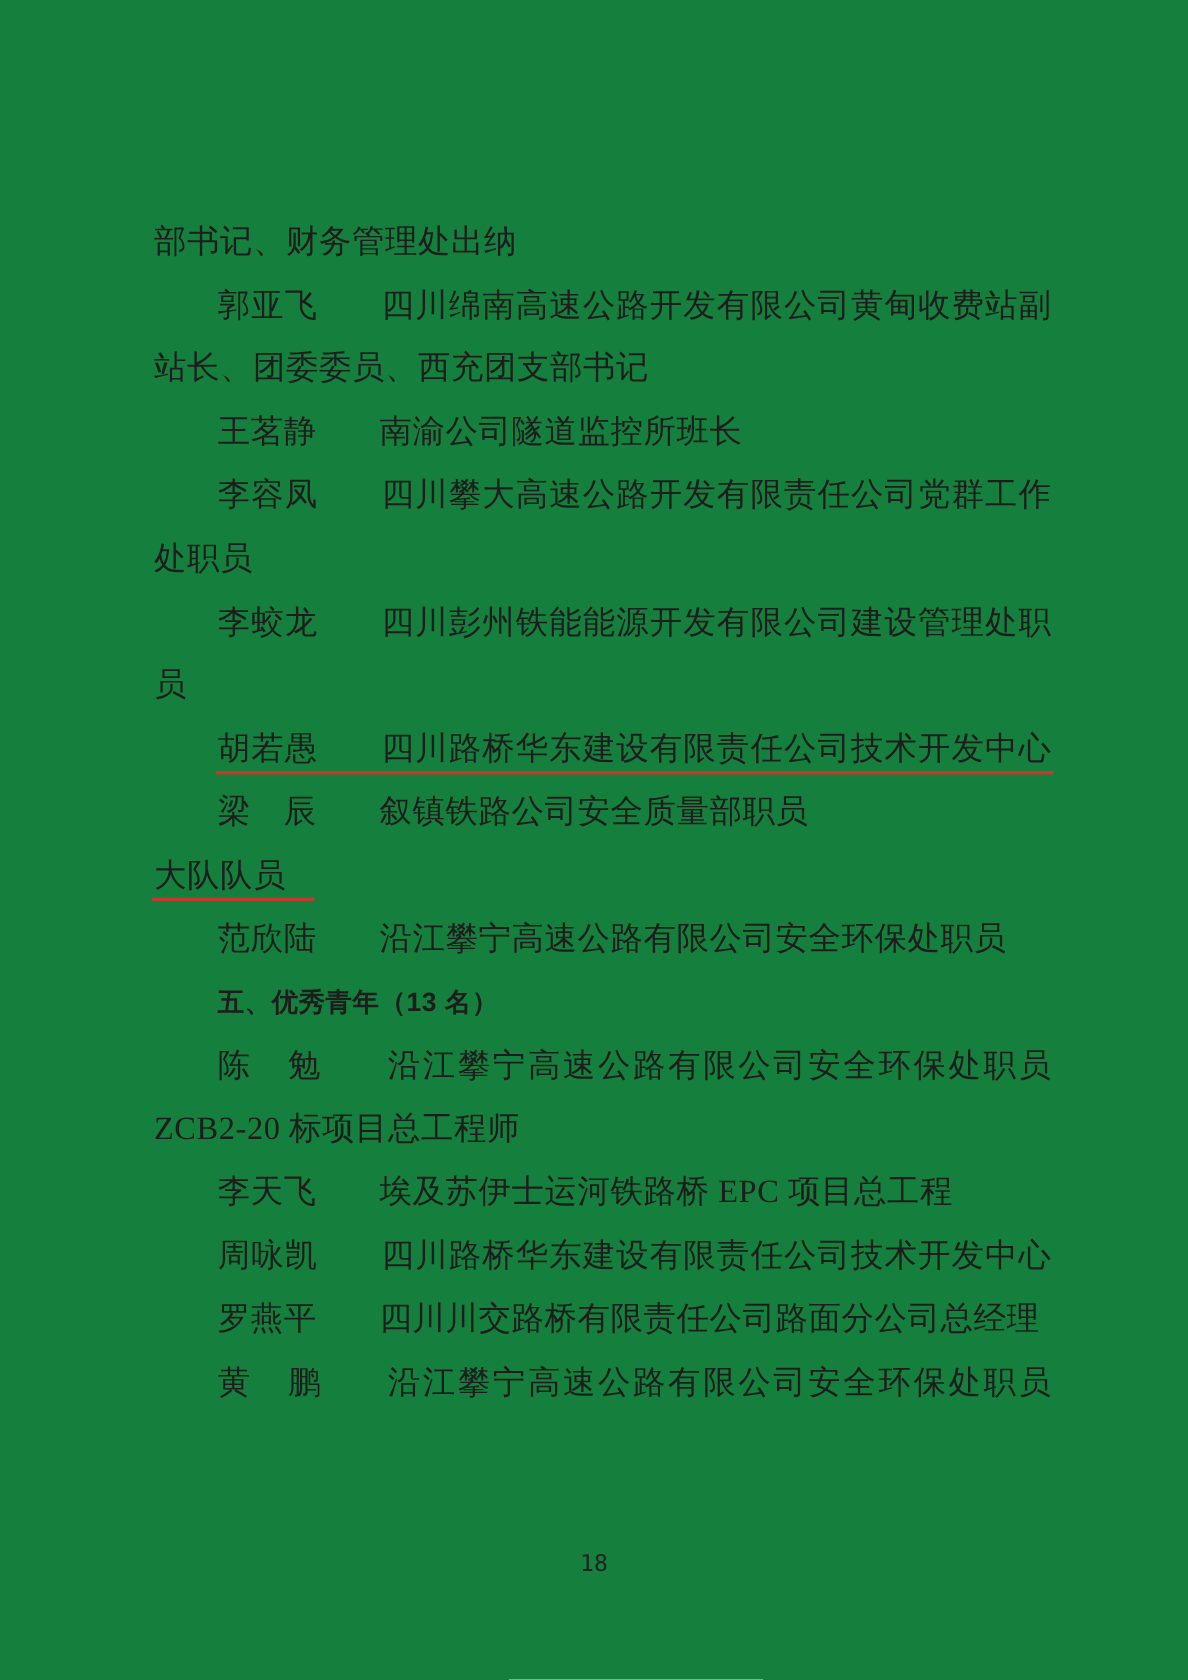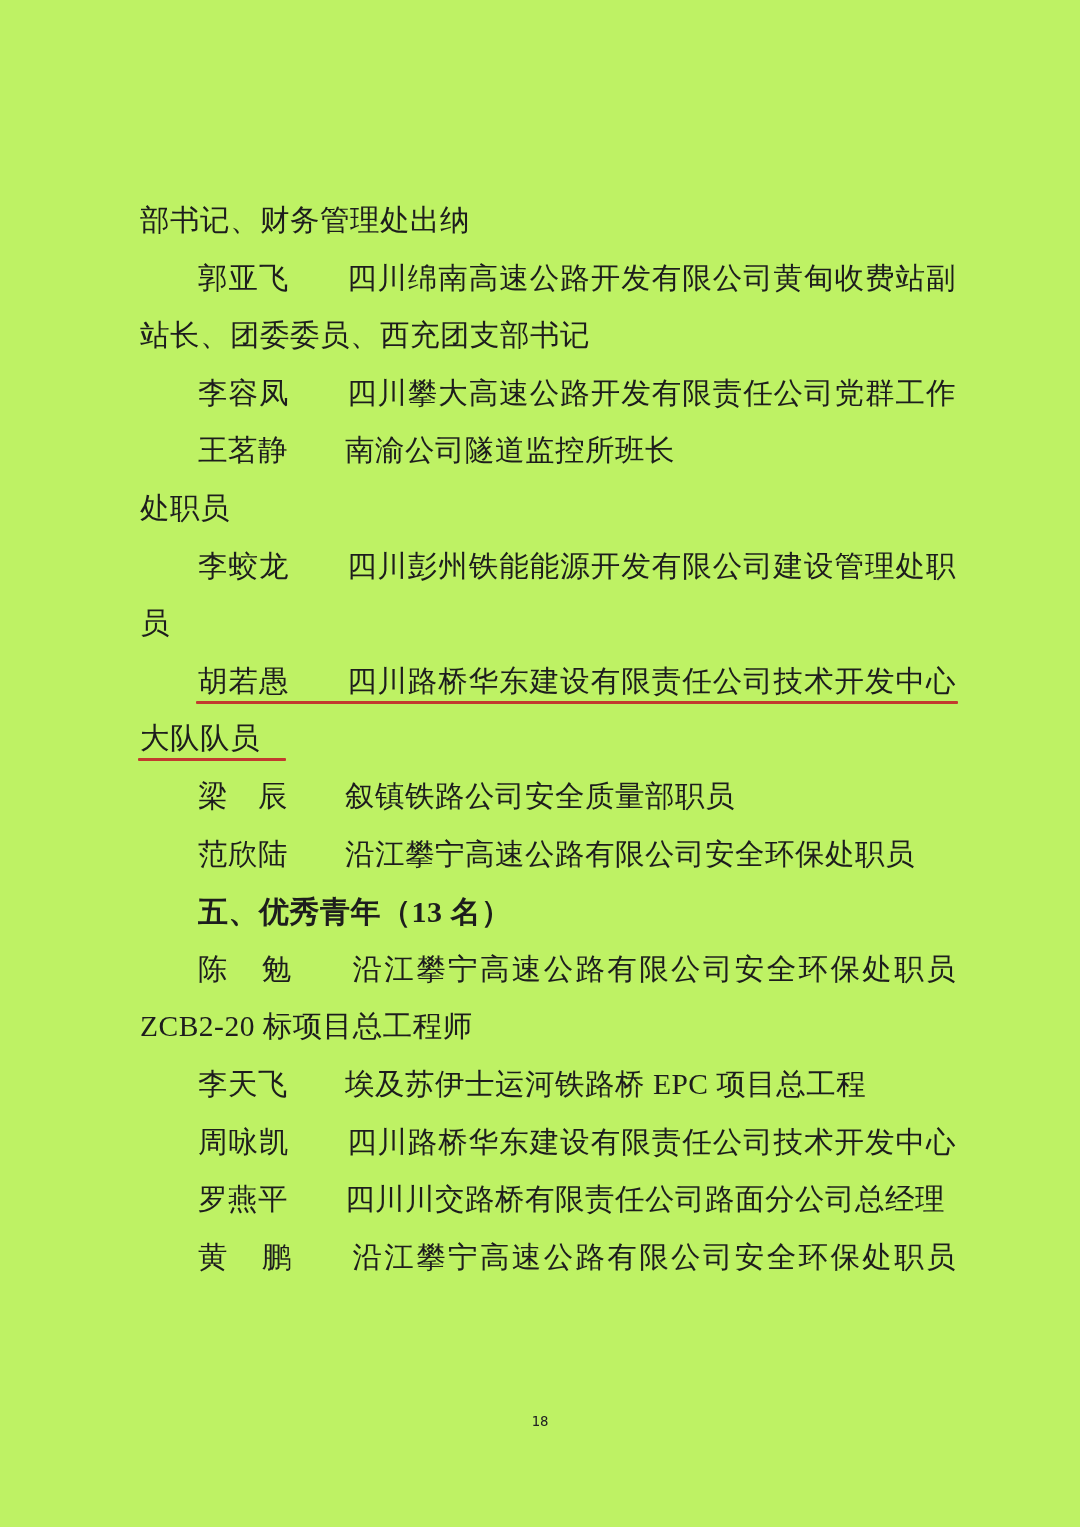--- a/index.html
+++ b/index.html
@@ -4,21 +4,21 @@
 <style>
   html, body {
     margin: 0;
     padding: 0;
     background: #ffffff;
   }
   .page {
     position: relative;
     width: 1080px;
     height: 1527px;
-    background: #bef264;
+    background: #15803d;
     overflow: hidden;
     font-family: "Liberation Serif", serif;
     color: #1d1d1d;
   }
   .content {
     position: absolute;
     left: 140px;
     top: 192px;
     width: 816px;
   }
@@ -32,22 +32,22 @@
   }
   .line.entry, .line.heading {
     padding-left: 58px;
   }
   .line.justify {
     text-align: justify;
     text-align-last: justify;
   }
   .line.heading {
     font-weight: bold;
-    font-family: Liberation Serif, serif;
-    font-size: 30px;
+    font-family: Liberation Sans, sans-serif;
+    font-size: 24px;
   }
   .gap {
     display: inline-block;
     width: 57px;
   }
   .redline {
     position: absolute;
     height: 3px;
     top: 48px;
     border-radius: 1px;
@@ -61,41 +61,41 @@
     width: 148px;
   }
   .page-number {
     position: absolute;
     top: 1406px;
     left: 0;
     width: 100%;
     height: 30px;
     line-height: 30px;
     text-align: center;
-    font-size: 14px;
+    font-size: 21px;
     font-family: "DejaVu Sans Mono", monospace;
     color: #222222;
   }
 </style>
 </head>
 <body>
 
 <div class="page">
   <div class="content">
       <div class="line cont"><span>部书记、财务管理处出纳</span></div>
       <div class="line entry justify"><span>郭亚飞</span><span class="gap"></span><span>四川绵南高速公路开发有限公司黄甸收费站副</span></div>
       <div class="line cont"><span>站长、团委委员、西充团支部书记</span></div>
+      <div class="line entry"><span>王茗静</span><span class="gap"></span><span>南渝公司隧道监控所班长</span></div>
       <div class="line entry justify"><span>李容凤</span><span class="gap"></span><span>四川攀大高速公路开发有限责任公司党群工作</span></div>
-      <div class="line entry"><span>王茗静</span><span class="gap"></span><span>南渝公司隧道监控所班长</span></div>
       <div class="line cont"><span>处职员</span></div>
       <div class="line entry justify"><span>李蛟龙</span><span class="gap"></span><span>四川彭州铁能能源开发有限公司建设管理处职</span></div>
       <div class="line cont"><span>员</span></div>
       <div class="line entry justify"><span>胡若愚</span><span class="gap"></span><span>四川路桥华东建设有限责任公司技术开发中心</span><span class="redline" style="background: rgb(194, 59, 46);"></span></div>
+      <div class="line entry"><span>梁　辰</span><span class="gap"></span><span>叙镇铁路公司安全质量部职员</span></div>
       <div class="line cont"><span>大队队员</span><span class="redline" style="background: rgb(194, 59, 46);"></span></div>
-      <div class="line entry"><span>梁　辰</span><span class="gap"></span><span>叙镇铁路公司安全质量部职员</span></div>
       <div class="line entry"><span>范欣陆</span><span class="gap"></span><span>沿江攀宁高速公路有限公司安全环保处职员</span></div>
       <div class="line heading"><span>五、优秀青年（13 名）</span></div>
       <div class="line entry justify"><span>陈　勉</span><span class="gap"></span><span>沿江攀宁高速公路有限公司安全环保处职员</span></div>
       <div class="line cont"><span>ZCB2-20 标项目总工程师</span></div>
       <div class="line entry"><span>李天飞</span><span class="gap"></span><span>埃及苏伊士运河铁路桥 EPC 项目总工程</span></div>
       <div class="line entry justify"><span>周咏凯</span><span class="gap"></span><span>四川路桥华东建设有限责任公司技术开发中心</span></div>
       <div class="line entry"><span>罗燕平</span><span class="gap"></span><span>四川川交路桥有限责任公司路面分公司总经理</span></div>
       <div class="line entry justify"><span>黄　鹏</span><span class="gap"></span><span>沿江攀宁高速公路有限公司安全环保处职员</span></div>
     </div>
   <div class="page-number">18</div>

